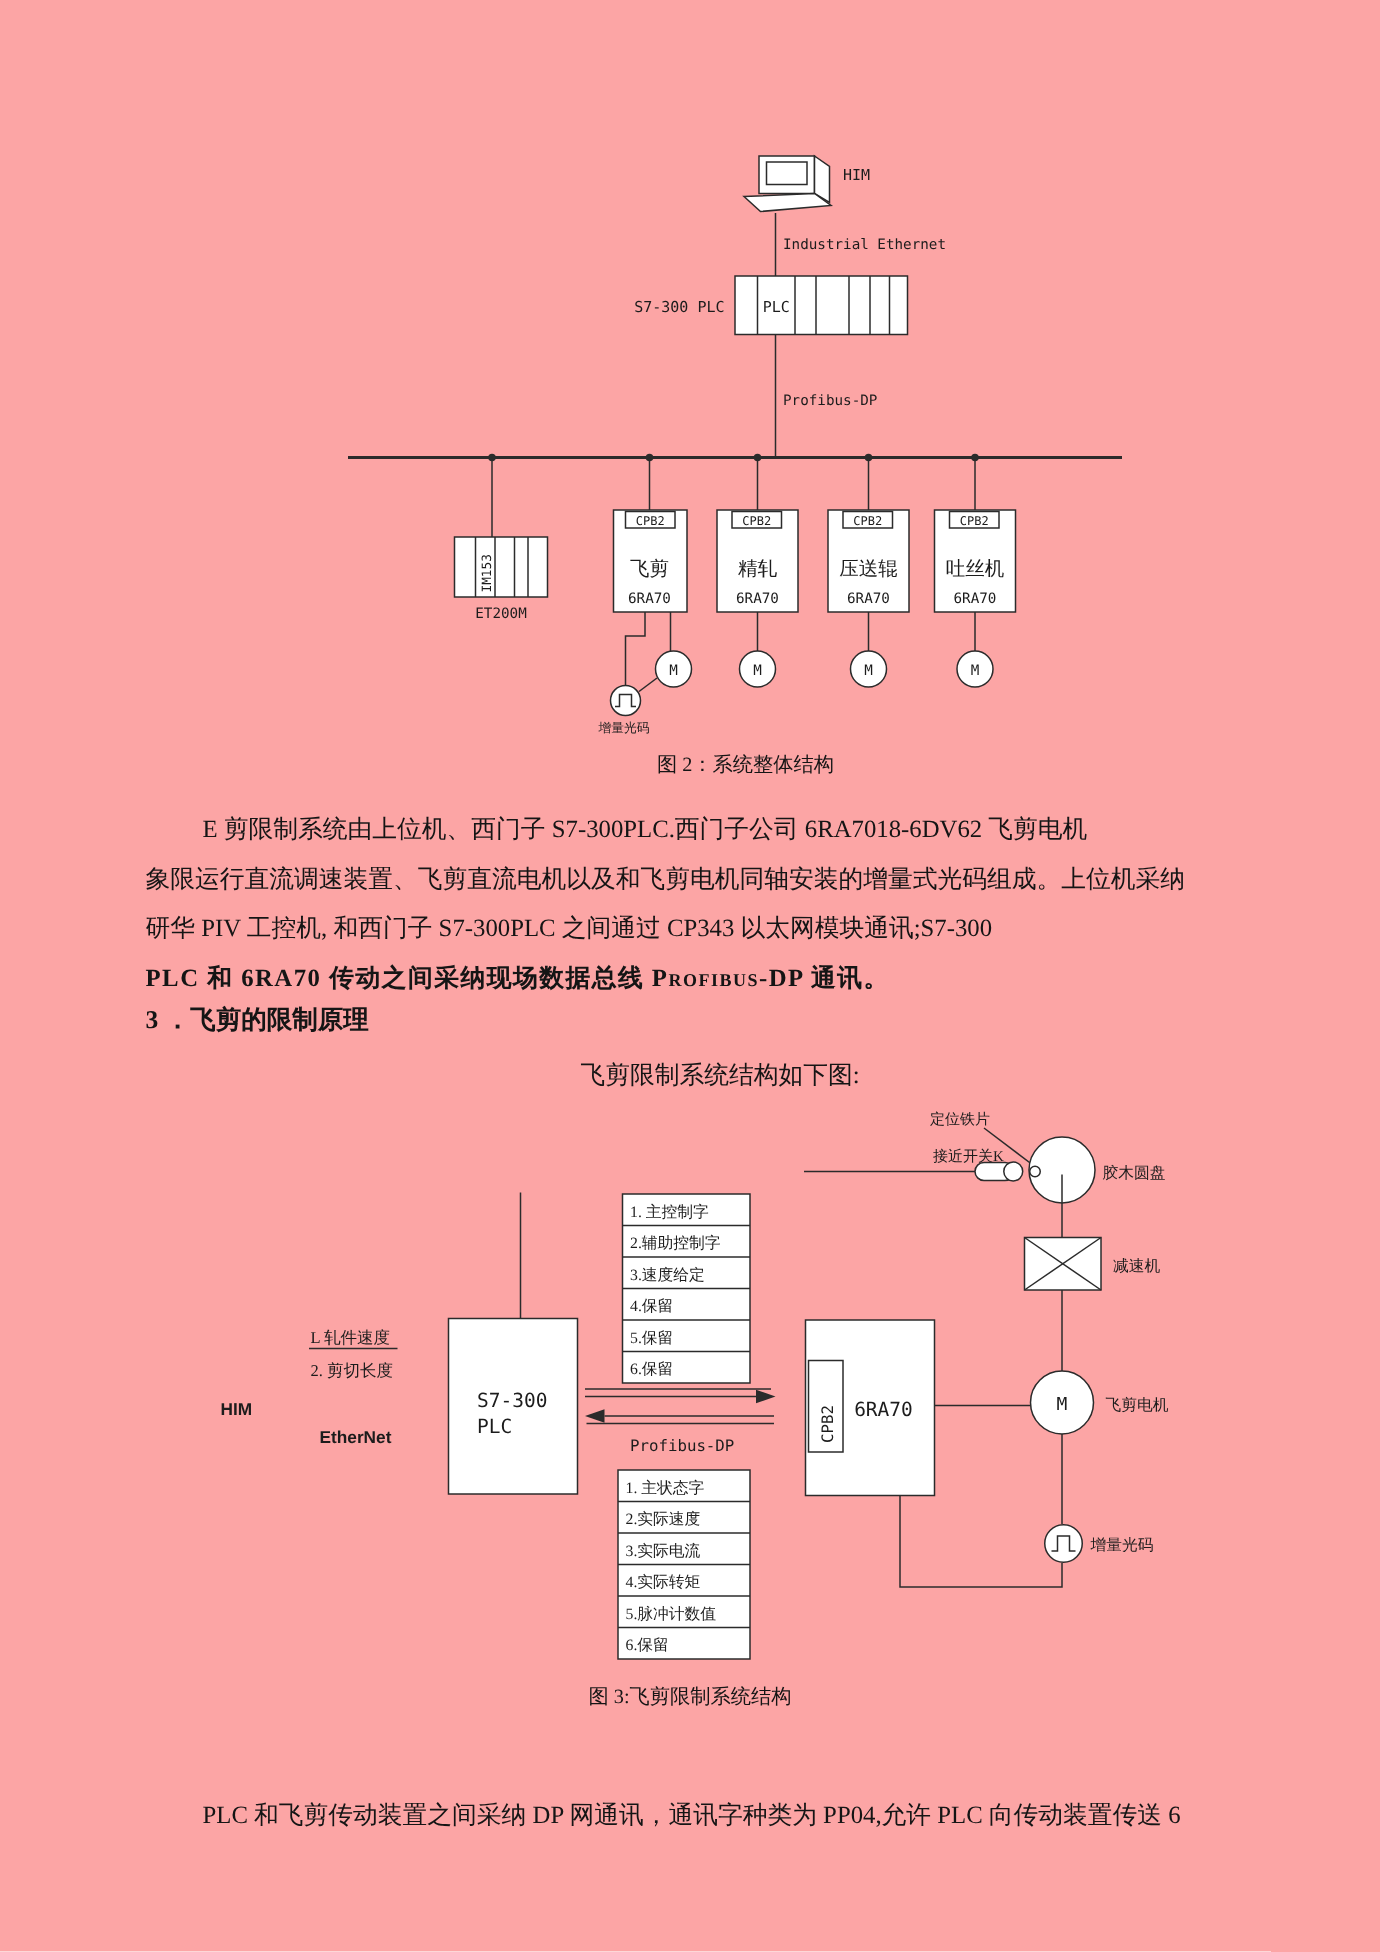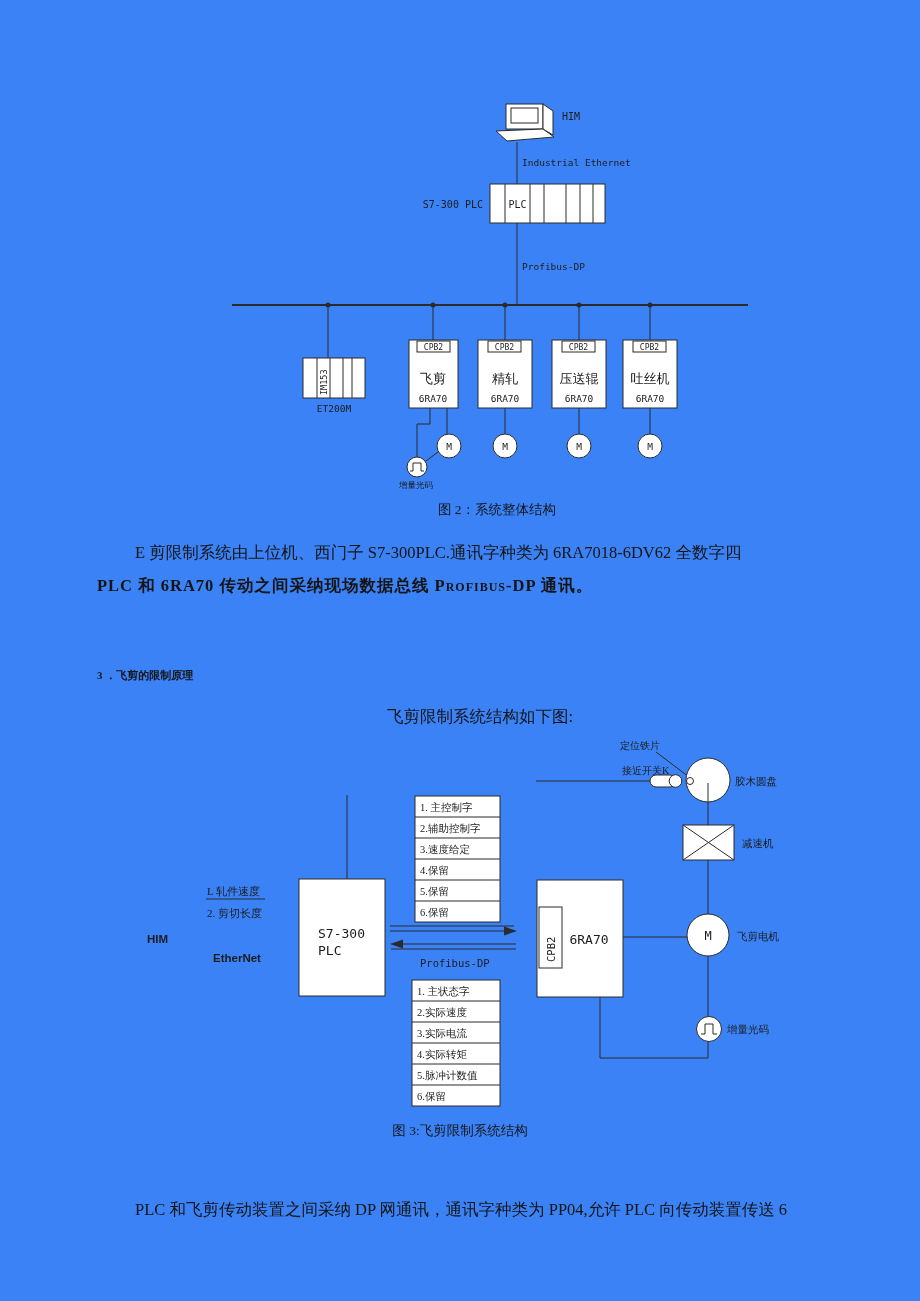--- a/index.html
+++ b/index.html
@@ -1,31 +1,31 @@
 <!DOCTYPE html>
 <html><head>
 <meta charset="utf-8">
 <style>
   html,body{margin:0;padding:0;background:#ffffff;}
-  #page{position:relative;width:920px;height:1301px;background:#3b82f6;overflow:hidden;
+  #page{position:relative;width:920px;height:1301px;background:#fca5a5;overflow:hidden;
         font-family:"Liberation Serif", serif;color:#1a1a1a;}
   #diagram-layer{position:absolute;left:0;top:0;width:920px;height:1301px;}
   svg text{fill:#1c1c1c;}
   .mono{font-family:"DejaVu Sans Mono", monospace;}
   .cjk{font-family:"Liberation Serif", serif;}
   .sans{font-family:"Liberation Sans", sans-serif;font-weight:bold;}
   .ln{stroke:#2b2b2b;stroke-width:1;fill:none;}
   .ln2{stroke:#2b2b2b;stroke-width:2;fill:none;}
   .box{stroke:#2b2b2b;stroke-width:1;fill:#ffffff;}
   .fillb{fill:#2b2b2b;stroke:none;}
   .txt{position:absolute;font-family:"Liberation Serif", serif;color:#151515;}
   .para{font-size:16.5px;line-height:33px;}
   .indent{text-indent:38px;}
   .caption{font-size:13.5px;text-align:center;}
-  .heading{font-size:11px;font-weight:bold;}
+  .heading{font-size:17px;font-weight:bold;}
   .smallcaps{font-variant:small-caps;letter-spacing:1px;font-weight:bold;}
 </style>
 </head>
 <body>
 
 <div id="page">
 
   <svg id="diagram-layer" viewBox="0 0 920 1301">
 
     <g>
@@ -217,21 +217,23 @@
       <line class="ln" x1="206" y1="899" x2="265" y2="899"></line>
       <text class="cjk" x="207" y="917" font-size="11">2. 剪切长度</text>
       <text class="sans" x="147" y="943" font-size="11.5">HIM</text>
       <text class="sans" x="213" y="962" font-size="11.5">EtherNet</text>
     </g>
   </svg>
 
   <div class="txt caption" style="left:37px;top:501px;width:920px;">图 2：系统整体结构</div>
 
   <div class="txt para" style="left:97px;top:536px;width:728px;">
-    <div class="indent">E 剪限制系统由上位机、西门子 S7-300PLC.通讯字种类为 6RA7018-6DV62 全数字四</div>
+    <div class="indent">E 剪限制系统由上位机、西门子 S7-300PLC.西门子公司 6RA7018-6DV62 飞剪电机</div>
+    <div>象限运行直流调速装置、飞剪直流电机以及和飞剪电机同轴安装的增量式光码组成。上位机采纳</div>
+    <div>研华 PIV 工控机, 和西门子 S7-300PLC 之间通过 CP343 以太网模块通讯;S7-300</div>
     <div class="smallcaps">PLC 和 6RA70 传动之间采纳现场数据总线 Profibus-DP 通讯。</div>
   </div>
 
   <div class="txt heading" style="left:97px;top:668px;">3 ．飞剪的限制原理</div>
 
   <div class="txt para indent" style="left:97px;top:700px;width:728px;text-align:center;">飞剪限制系统结构如下图:</div>
 
   <div class="txt caption" style="left:0px;top:1122px;width:920px;">图 3:飞剪限制系统结构</div>
 
   <div class="txt para indent" style="left:97px;top:1161px;width:740px;margin-top:32px;">PLC 和飞剪传动装置之间采纳 DP 网通讯，通讯字种类为 PP04,允许 PLC 向传动装置传送 6</div>

